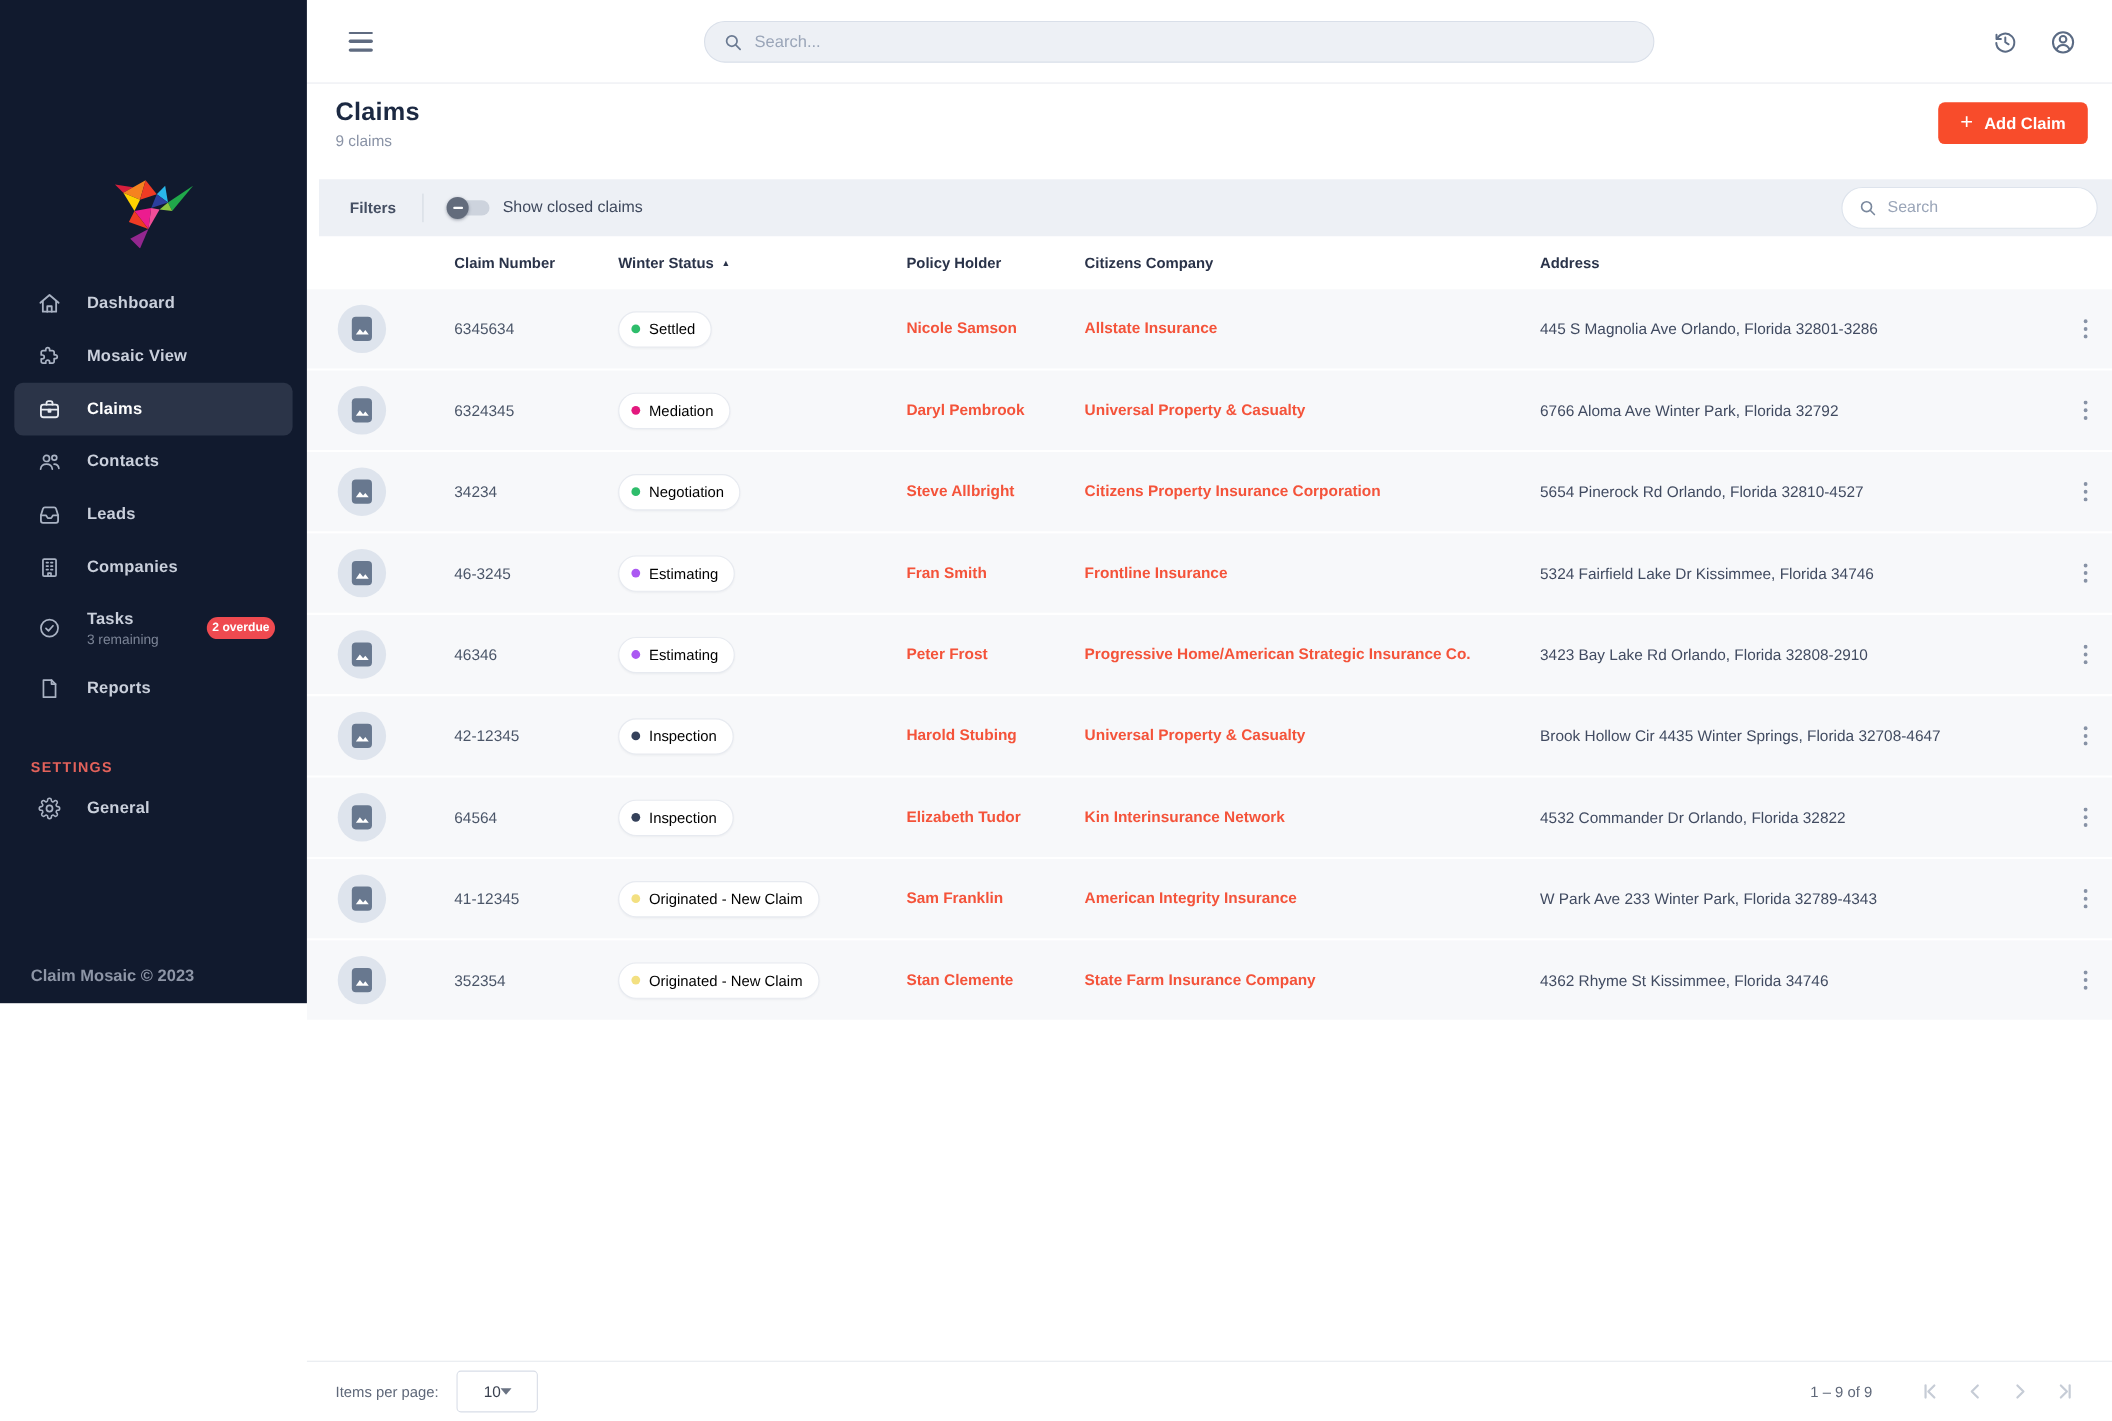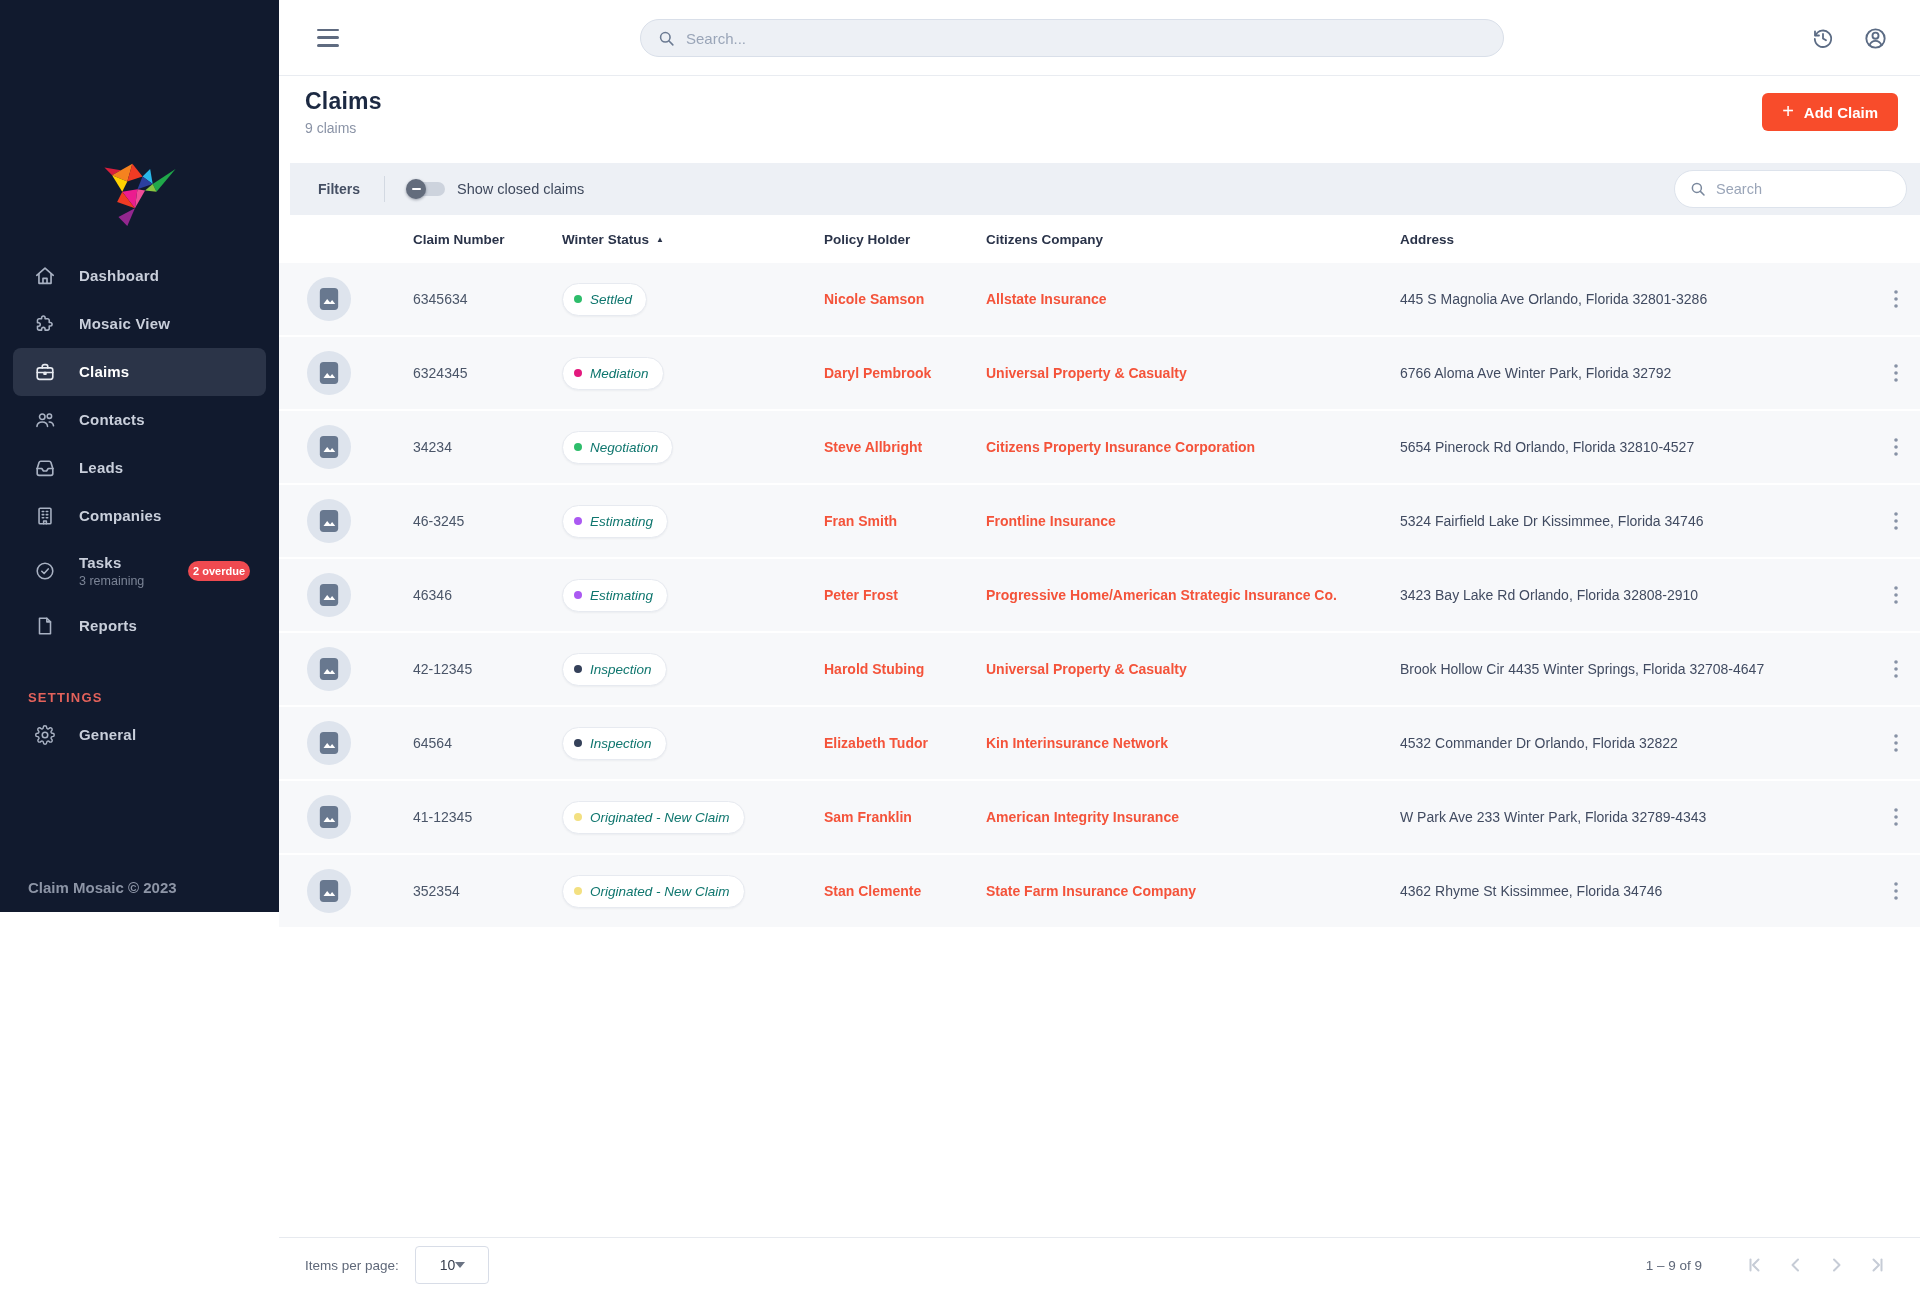--- a/index.html
+++ b/index.html
@@ -84,21 +84,21 @@
   .tgrid { display:grid; grid-template-columns:108px 149px 262px 162px 414px 1fr 70px; padding:0 8px 0 26px; align-items:center; }
   .thead { height:48px; min-height:48px; background:#fff; }
   .thead .hcell { font-size:13.5px; font-weight:700; color:#2a3349; display:flex; align-items:center; gap:7px; }
   .sort-arrow { font-size:8px; color:#2a3349; }
   .trow { height:74px; background:#f7f8fa; border-bottom:2px solid #ffffff; cursor:pointer; }
   .thumb { width:44px; height:44px; border-radius:50%; background:#dee4ed; display:flex; align-items:center; justify-content:center; margin-left:2px; }
   .cell-num { font-size:14px; color:#4a5568; }
   .chip {
     display:inline-flex; align-items:center; gap:8px; background:#fff; border:1px solid #e7eaf0;
     border-radius:999px; padding:8px 14px 8px 11px; box-shadow:0 1px 2px rgba(20,30,50,.05);
-    font-size:13.5px; color:#0f766e; white-space:nowrap;font-style:italic;
+    font-size:13.5px; color:#000000; white-space:nowrap;
   }
   .dot { width:8px; height:8px; border-radius:50%; flex:none; }
   .cell-link { font-size:14px; font-weight:600; color:#f4533a; text-decoration:none; cursor:pointer; }
   .cell-addr { font-size:14px; color:#414b61; }
   .kebab { background:none; border:none; cursor:pointer; color:#8792a5; width:32px; height:32px; display:flex; align-items:center; justify-content:center; margin-left:auto; }
 
   .spacer { flex:1; }
 
   
   .pager {

